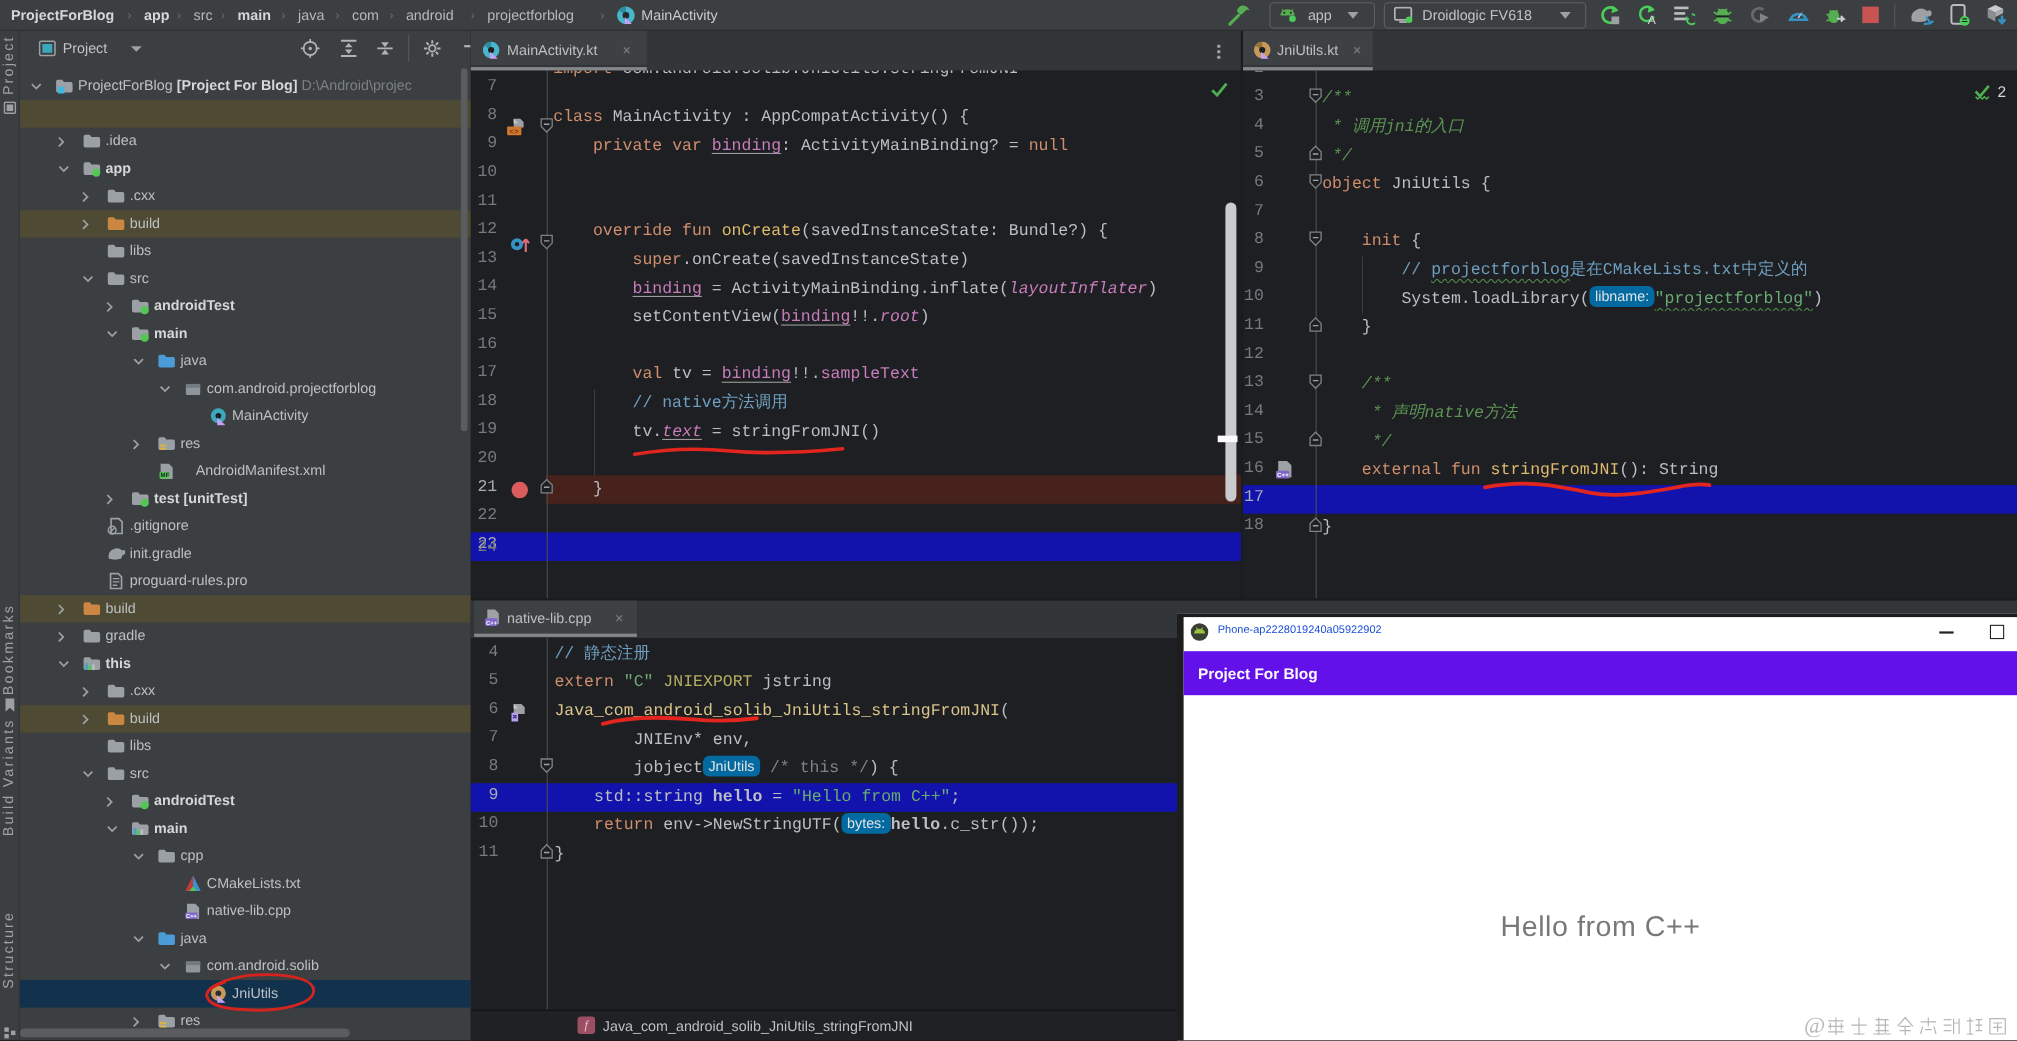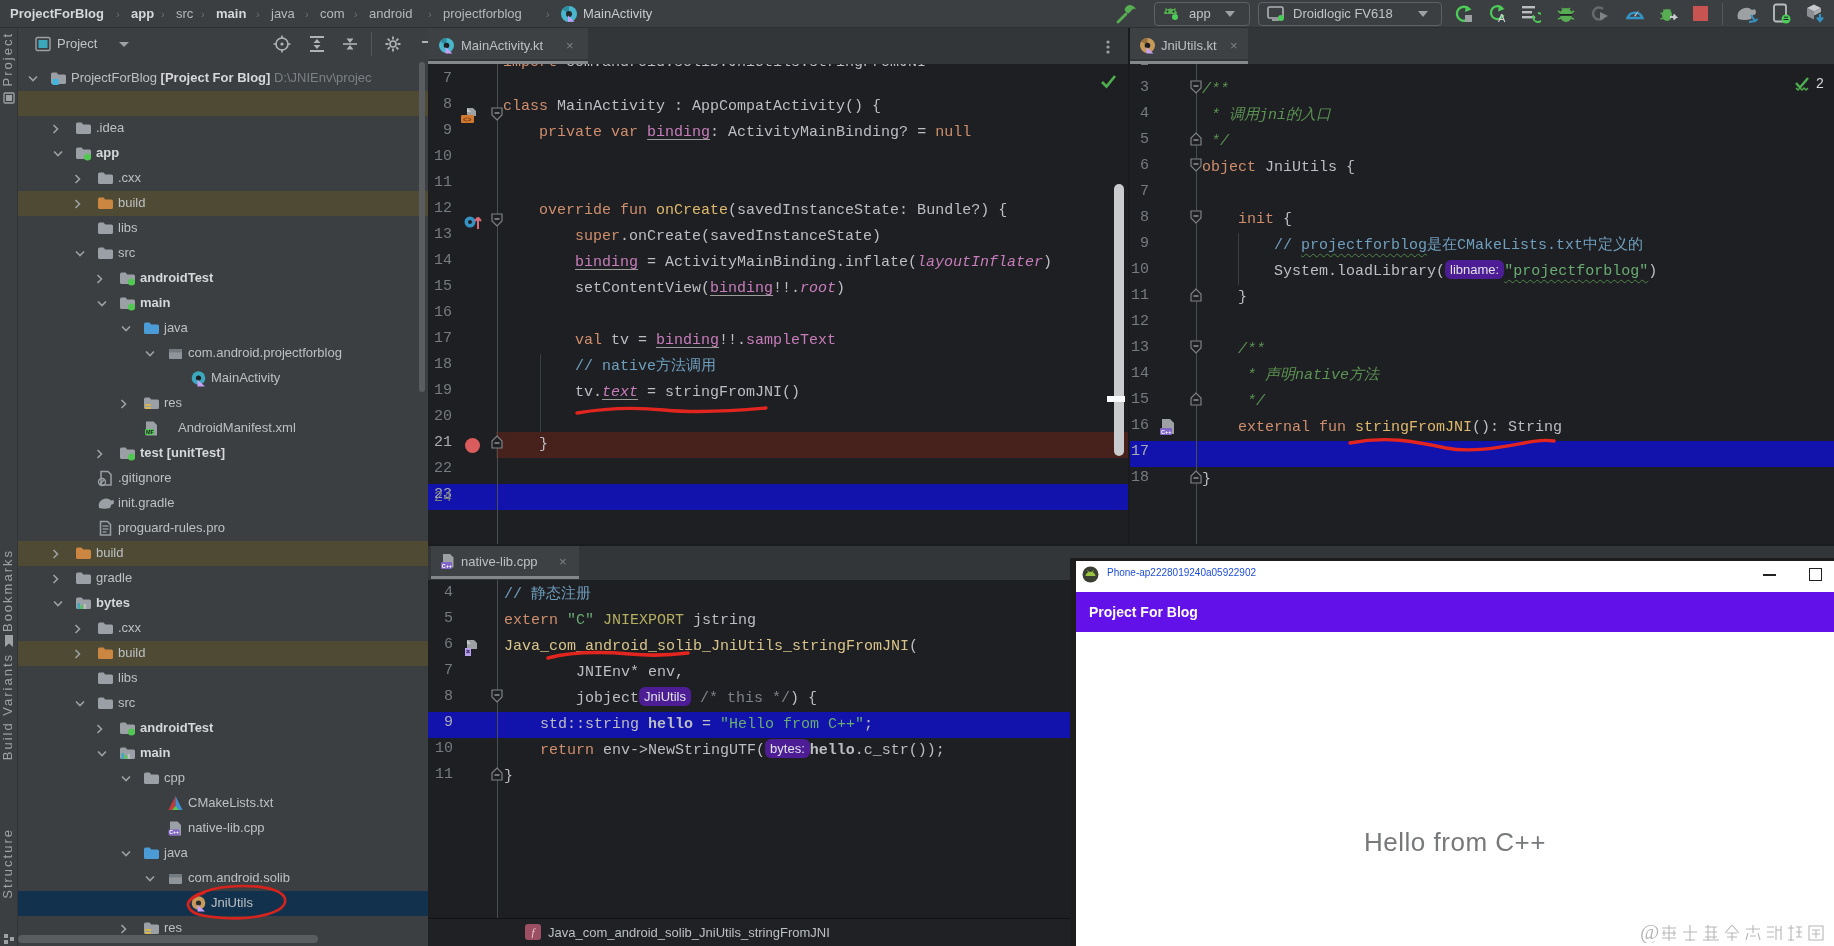--- a/index.html
+++ b/index.html
@@ -17,21 +17,21 @@
 .bold{font-weight:bold;color:#d5d7d9}
 .olive{position:absolute;left:0;width:410px;height:25px;background:#4e4a33}
 .selrow{position:absolute;left:0;width:410px;height:25px;background:#11314d}
 .ed{position:absolute;background:#1e1f22}
 .tabbar{position:absolute;background:#333639;z-index:4}
 .tab{position:absolute;top:0;height:31px;background:#3e4143;color:#bcc0c3;font-size:13px;z-index:5}
 .tabund{position:absolute;height:3px;background:#84878a;z-index:6}
 pre{font-family:"Liberation Mono",monospace;font-size:15px;line-height:26px;white-space:pre;position:absolute;color:#bcbec4;z-index:2}
 .ln{position:absolute;font-family:"Liberation Mono",monospace;font-size:15px;color:#767b7f;text-align:right;width:30px}
 .k{color:#cf8e6d}.fn{color:#dfba6e}.pp{color:#c77dbb}.s{color:#6aab73}.cm{color:#6f9fbf}.dc{color:#5c9454;font-style:italic}.mc{color:#b3ae60}.gy{color:#7e8288}
-.chip{display:inline-block;background:#4c1d95;color:#e2e4e6;border-radius:6px;font-size:13px;padding:0 5px;font-family:"Liberation Sans",sans-serif;line-height:19px;vertical-align:1px}
+.chip{display:inline-block;background:#0369a1;color:#e2e4e6;border-radius:6px;font-size:13px;padding:0 5px;font-family:"Liberation Sans",sans-serif;line-height:19px;vertical-align:1px}
 .band{position:absolute}
 .i{font-style:italic}
 .u{text-decoration:underline;text-decoration-color:#9b9b9b;text-underline-offset:3px}
 .fn2{color:#d9c58a}
 .wavg{text-decoration:underline wavy #51854a 1px;text-underline-offset:4px}
 </style></head>
 <body>
 <div id="toolbar">
 <span class="bc bold" style="left:10px">ProjectForBlog</span>
 <span class="bc bcsep" style="left:116px">›</span>
@@ -183,21 +183,21 @@
 <span class="abs" style="left:404px;top:13px;width:12px;height:2px;background:#afb3b6"></span>
 </div>
 <div class="trow" style="top:38px">
       <svg class="abs" style="left:9px;top:9px" width="12" height="8" viewBox="0 0 12 8">
         <path d="M2 1.5 L6 5.5 L10 1.5" stroke="#9da1a4" stroke-width="1.6" fill="none"></path>
       </svg>
       <svg style="left:32px" width="17" height="17" viewBox="0 0 17 17">
         <path d="M1 4.2 q0-1.7 1.6-1.7 h4 l1.6 2 h6.2 q1.6 0 1.6 1.6 v6.4 q0 1.6-1.6 1.6 h-11.8 q-1.6 0-1.6-1.6 z" fill="#9aa0a5"></path>
         <rect x="2.5" y="9" width="6" height="6" fill="#40b6e0"></rect>
       </svg>
-      <span class="lab" style="left:53px">ProjectForBlog<span class="bold"> [Project For Blog]</span><span style="color:#7b8084"> D:\JNIEnv\projec</span></span>
+      <span class="lab" style="left:53px">ProjectForBlog<span class="bold"> [Project For Blog]</span><span style="color:#7b8084"> D:\Android\projec</span></span>
     </div>
 <div class="olive" style="top:63px"></div>
 <div class="trow" style="top:88px">
       <svg class="abs" style="left:34px;top:7px" width="8" height="12" viewBox="0 0 8 12">
         <path d="M1.5 2 L5.5 6 L1.5 10" stroke="#9da1a4" stroke-width="1.6" fill="none"></path>
       </svg>
       <svg style="left:57px" width="17" height="17" viewBox="0 0 17 17">
         <path d="M1 4.2 q0-1.7 1.6-1.7 h4 l1.6 2 h6.2 q1.6 0 1.6 1.6 v6.4 q0 1.6-1.6 1.6 h-11.8 q-1.6 0-1.6-1.6 z" fill="#9aa0a5"></path>
       </svg>
       <span class="lab" style="left:78px">.idea</span>
@@ -367,21 +367,21 @@
 <div class="trow" style="top:563px">
       <svg class="abs" style="left:34px;top:9px" width="12" height="8" viewBox="0 0 12 8">
         <path d="M2 1.5 L6 5.5 L10 1.5" stroke="#9da1a4" stroke-width="1.6" fill="none"></path>
       </svg>
       <svg style="left:57px" width="17" height="17" viewBox="0 0 17 17">
         <path d="M1 4.2 q0-1.7 1.6-1.7 h4 l1.6 2 h6.2 q1.6 0 1.6 1.6 v6.4 q0 1.6-1.6 1.6 h-11.8 q-1.6 0-1.6-1.6 z" fill="#9aa0a5"></path>
         <rect x="2.5" y="8" width="2.4" height="6" fill="#3ba8bd"></rect>
         <rect x="5.6" y="10" width="2.4" height="4" fill="#52c753"></rect>
         <rect x="8.7" y="9" width="2.4" height="5" fill="#b9bdc0"></rect>
       </svg>
-      <span class="lab bold" style="left:78px">bytes</span>
+      <span class="lab bold" style="left:78px">this</span>
     </div>
 <div class="trow" style="top:588px">
       <svg class="abs" style="left:56px;top:7px" width="8" height="12" viewBox="0 0 8 12">
         <path d="M1.5 2 L5.5 6 L1.5 10" stroke="#9da1a4" stroke-width="1.6" fill="none"></path>
       </svg>
       <svg style="left:79px" width="17" height="17" viewBox="0 0 17 17">
         <path d="M1 4.2 q0-1.7 1.6-1.7 h4 l1.6 2 h6.2 q1.6 0 1.6 1.6 v6.4 q0 1.6-1.6 1.6 h-11.8 q-1.6 0-1.6-1.6 z" fill="#9aa0a5"></path>
       </svg>
       <span class="lab" style="left:100px">.cxx</span>
     </div>

